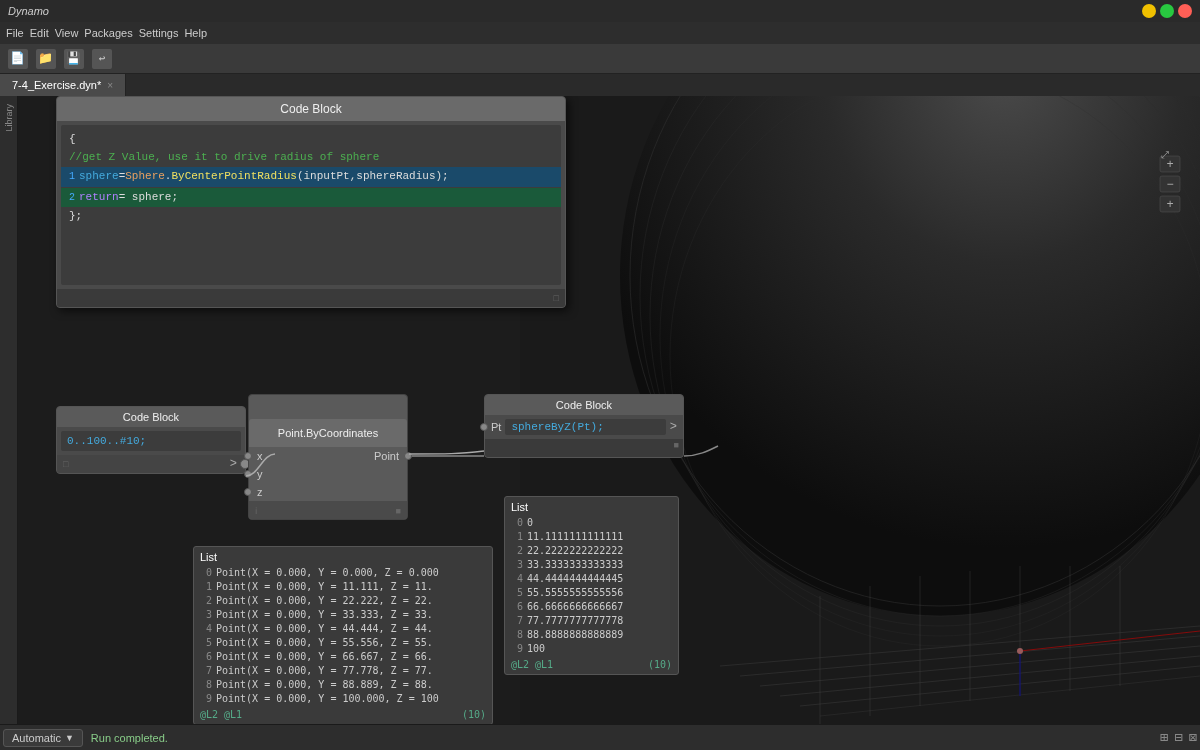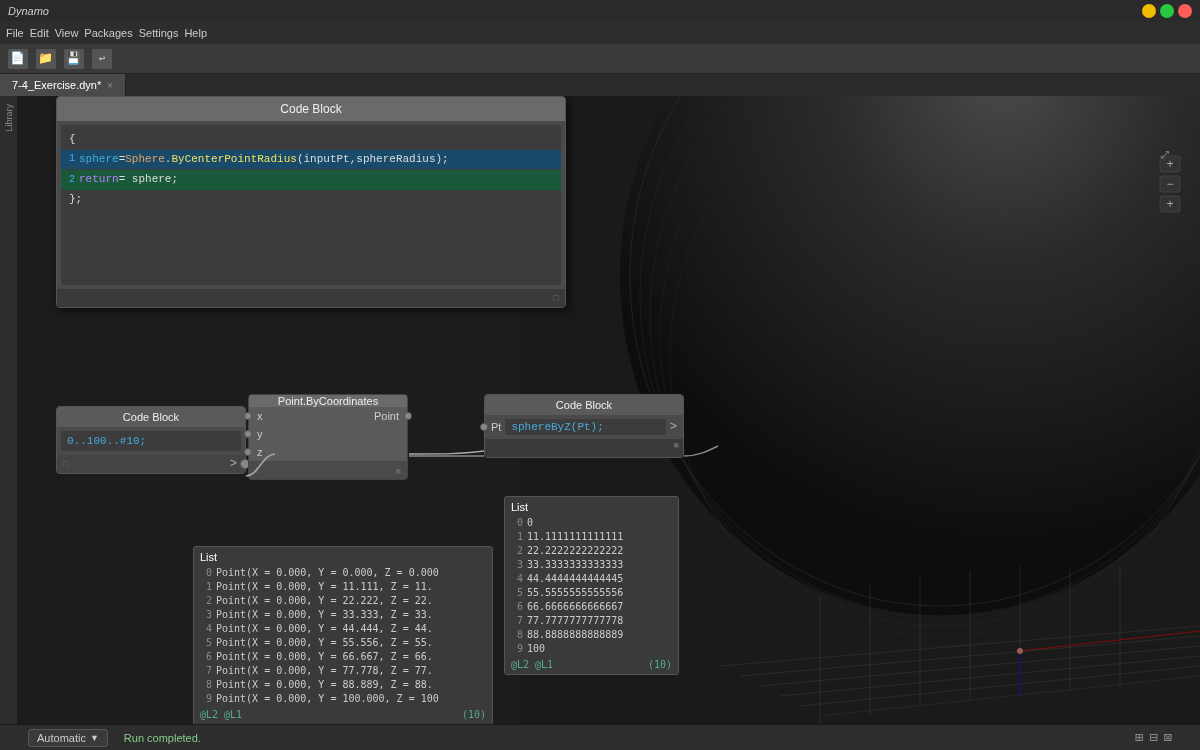--- a/index.html
+++ b/index.html
@@ -256,23 +256,24 @@
       left: 230px;
       top: 298px;
       width: 160px;
       background: #5a5a5a;
       border: 1px solid #444;
       border-radius: 4px;
     }
     #node-pbc .node-header {
       background: #6a6a6a;
       text-align: center;
-      padding: 0;
+      padding: 8px;
       font-size: 11px;
       color: #eee;
+      margin-top: 24px;
     }
     .pbc-row {
       display: flex;
       justify-content: space-between;
       align-items: center;
       padding: 3px 8px;
       font-size: 11px;
       color: #ccc;
       font-family: Arial, sans-serif;
     }
@@ -368,23 +369,23 @@
       height: 100%;
       pointer-events: none;
     }
 
     
     #bottombar {
       height: 26px;
       background: #2d2d2d;
       display: flex;
       align-items: center;
-      padding: 0 28px;
+      padding: 0 3px;
       border-top: 1px solid #1a1a1a;
-      gap: 16px;
+      gap: 8px;
       position: absolute;
       bottom: 0;
       left: 0;
       right: 0;
     }
     .run-dropdown {
       display: flex;
       align-items: center;
       background: #3a3a3a;
       border: 1px solid #555;
@@ -543,20 +544,23 @@
       <div class="node-header">
         <span>Code Block</span>
       </div>
       <div class="code-area">
 
 
         <div class="code-line">
           <span class="code-white">{</span>
         </div>
 
+        <div class="code-line">
+          <span class="code-green">//get Z Value, use it to drive radius of sphere</span>
+        </div>
 
 
         <div class="code-line line-highlight-1" style="margin: 1px -8px; padding: 1px 8px;">
           <span class="line-number-badge">1</span>
           <span class="code-cyan">sphere</span>
           <span class="code-white">=</span>
           <span class="code-orange">Sphere</span>
           <span class="code-white">.</span>
           <span class="code-yellow">ByCenterPointRadius</span>
           <span class="code-white">(inputPt,sphereRadius);</span>

